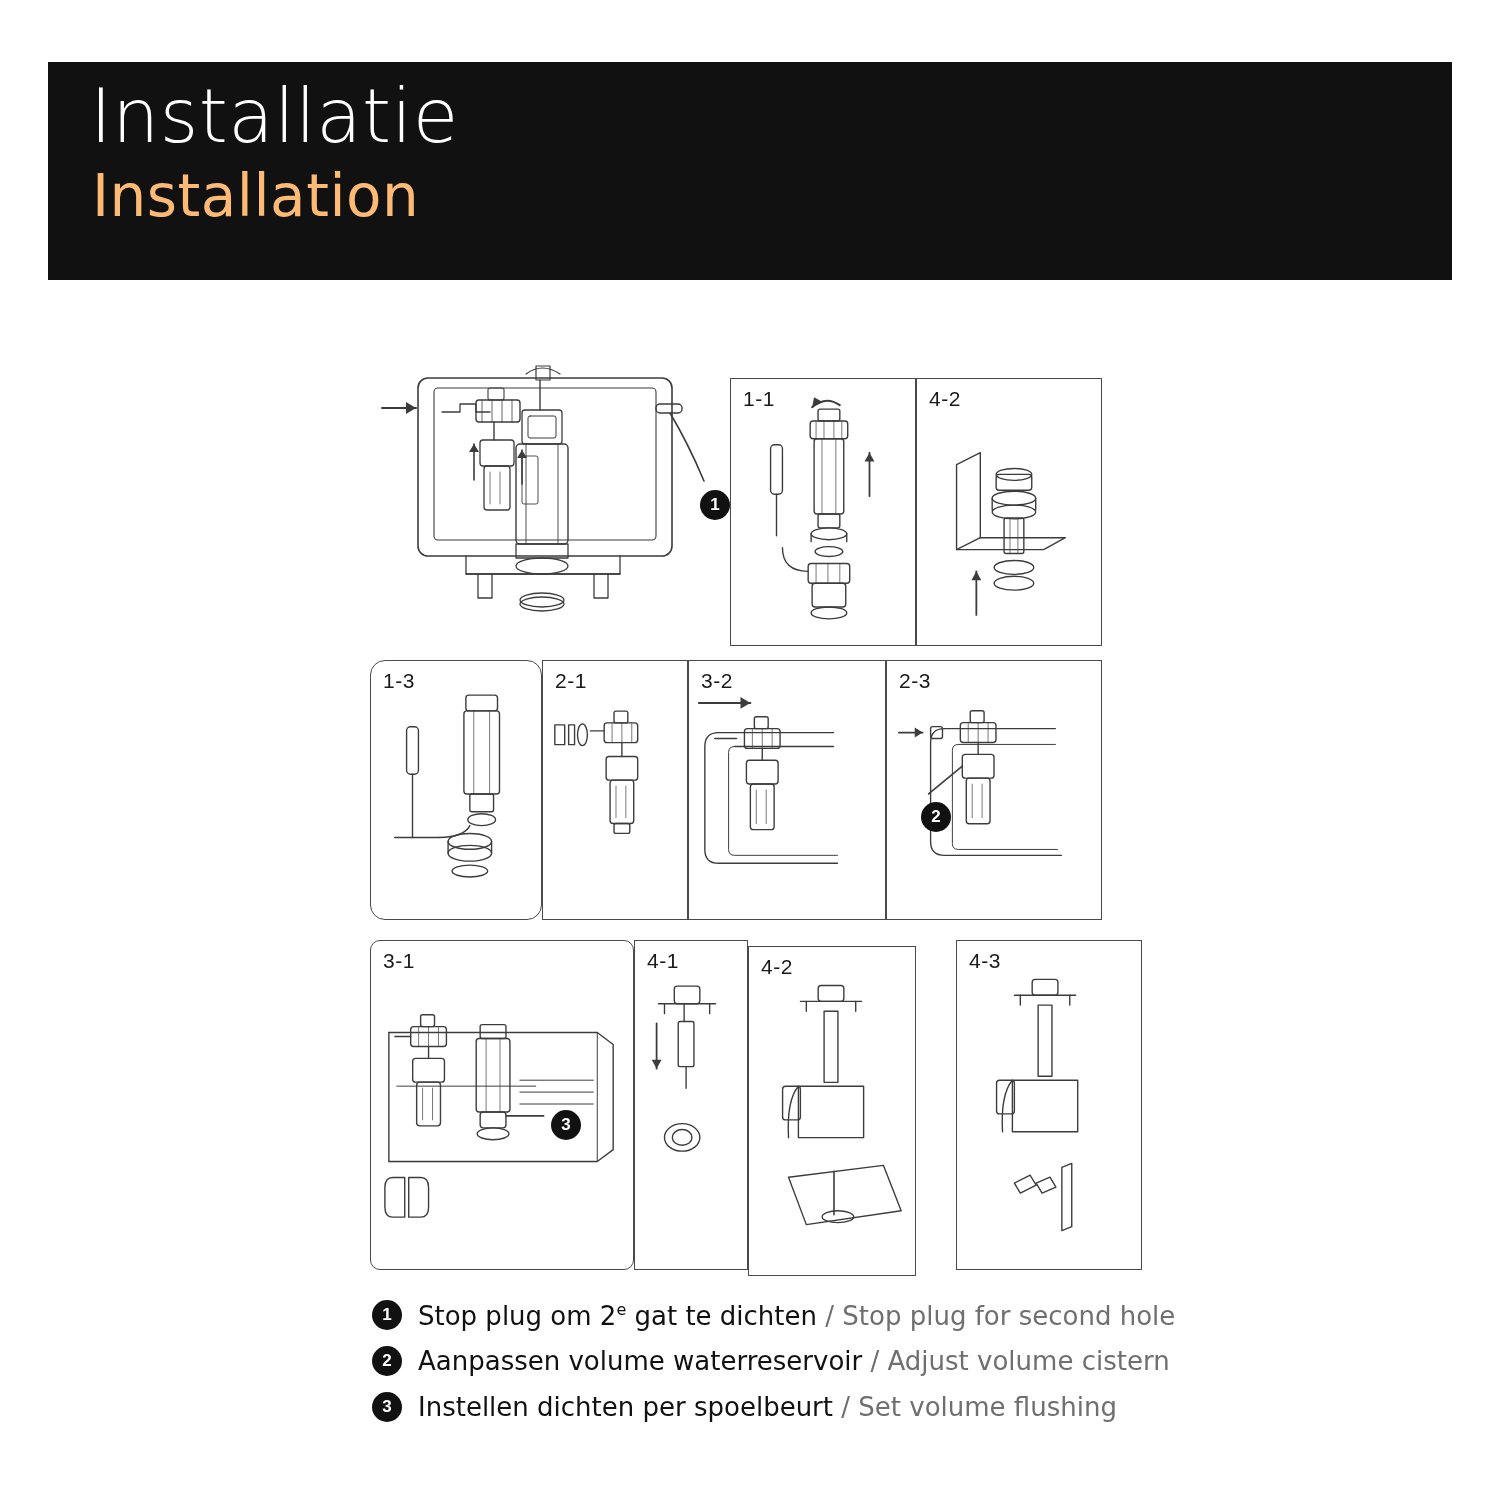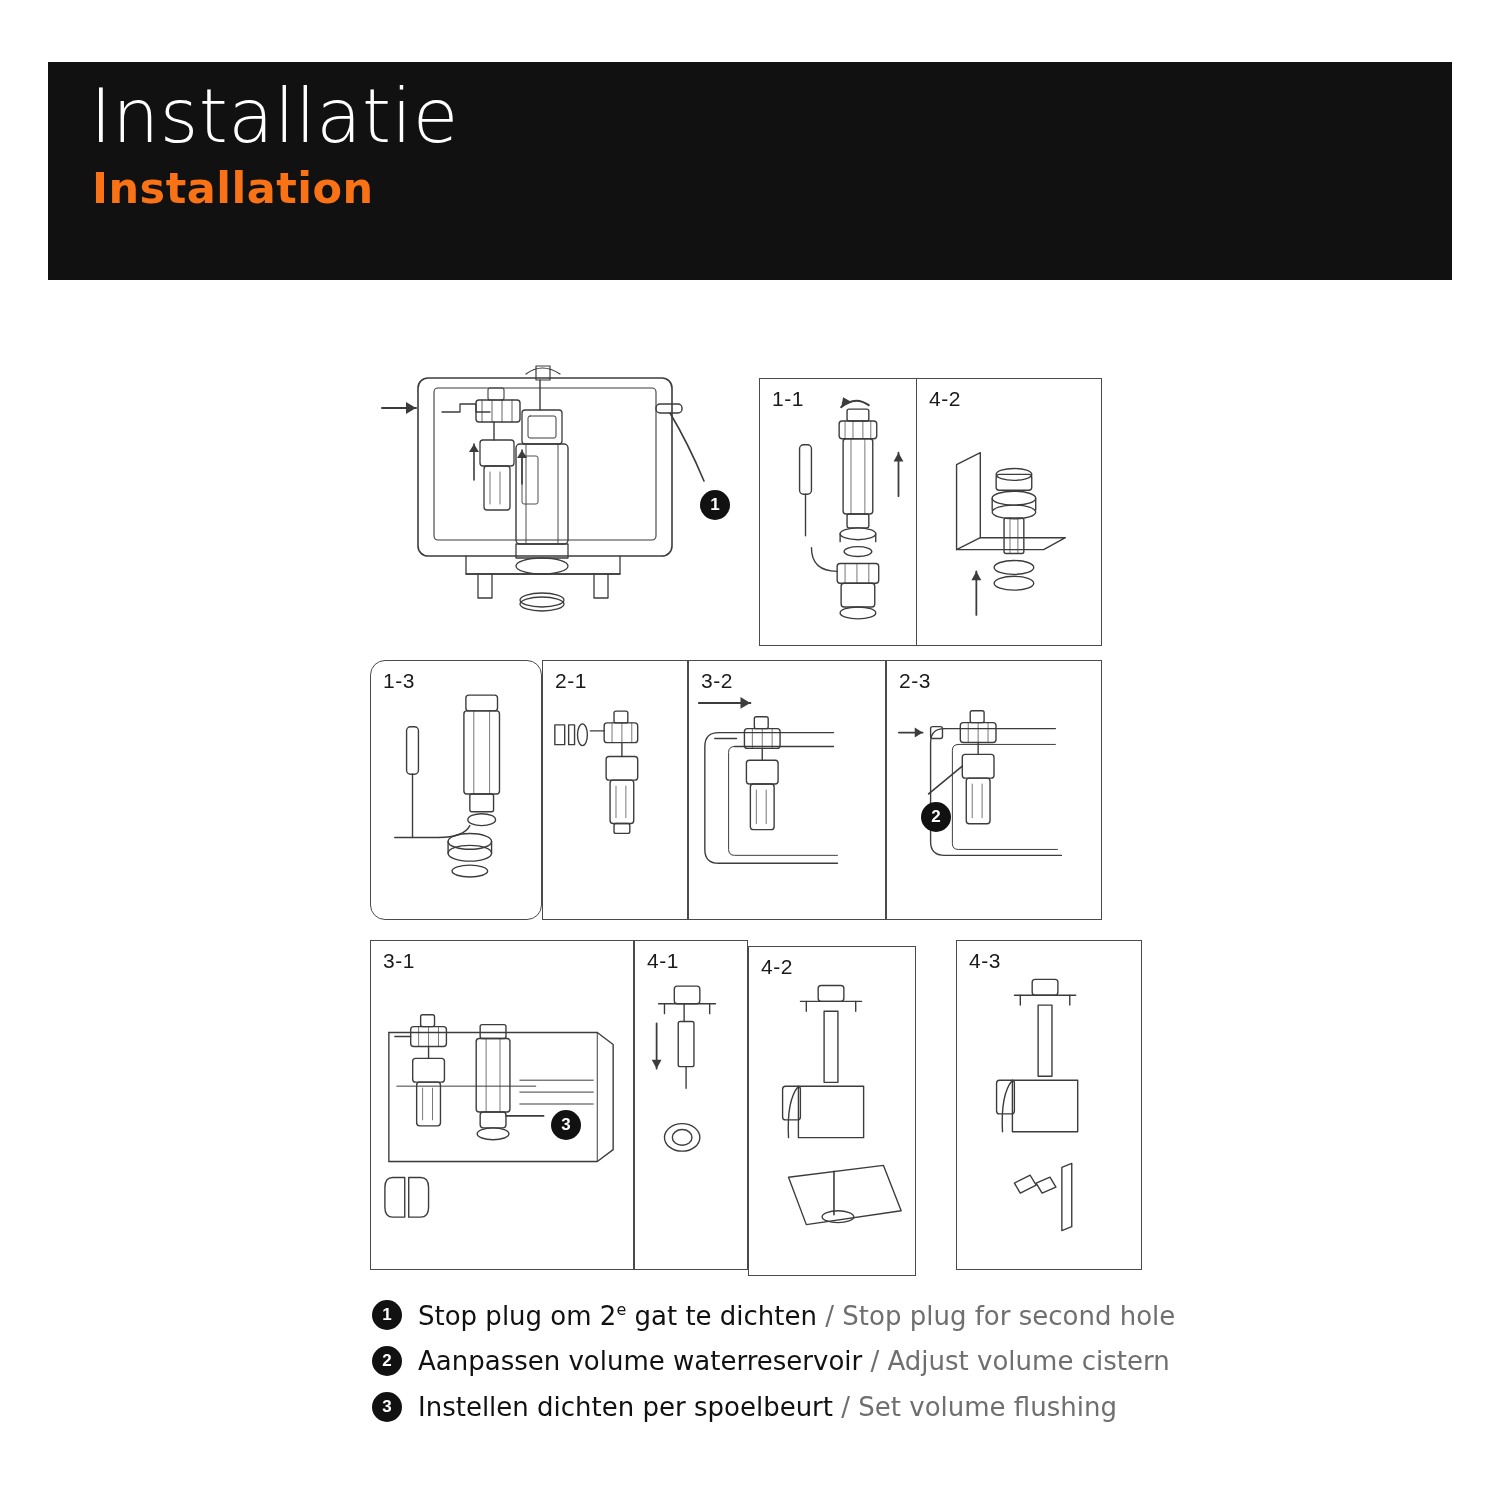--- a/index.html
+++ b/index.html
@@ -25,23 +25,23 @@
     color:#ffffff;
     font-size:74px;
     font-weight:300;
     letter-spacing:0.5px;
     line-height:1.05;
     font-family:"DejaVu Sans", sans-serif;
   }
   .header .subtitle{
     position:absolute;
     left:44px;top:104px;
-    color:#f97316;
-    font-size:43px;
-    font-weight:700;
+    color:#fdba74;
+    font-size:58px;
+    font-weight:400;
     letter-spacing:0.5px;
     line-height:1.05;
     font-family:"DejaVu Sans", sans-serif;
   }
 
   
   .panel{
     position:absolute;
     border:1.6px solid #4a4a4a;
     box-sizing:border-box;
@@ -164,21 +164,21 @@
       <path d="M12 48 h34" stroke-width="2"></path>
       <path d="M46 48 l-10 -6 v12 z" fill="#3c3c3c" stroke="none"></path>
 
       <rect x="286" y="44" width="26" height="9" rx="4" stroke-width="1.4"></rect>
       <path d="M300 53 q18 30 34 68" stroke-width="1.6"></path>
     </svg>
   </div>
 
   <div class="bullet" style="left:700px;top:490px;">1</div>
 
-  <div class="panel" style="left:730px;top:378px;width:186px;height:268px;margin-left:29px;">
+  <div class="panel" style="left:730px;top:378px;width:186px;height:268px;">
     <div class="plabel">1-1</div>
     <div class="artwork">
       <svg viewBox="0 0 186 268" xmlns="http://www.w3.org/2000/svg" fill="none" stroke="#3c3c3c" stroke-width="1.4" stroke-linecap="round" stroke-linejoin="round">
 
         <path d="M82 28 q14 -12 28 -2" stroke-width="2"></path>
         <path d="M82 28 l2 -10 l9 5 z" fill="#3c3c3c" stroke="none"></path>
 
         <rect x="88" y="30" width="22" height="12" rx="2"></rect>
         <rect x="80" y="42" width="38" height="18" rx="3"></rect>
         <path d="M86 42 v18 M94 42 v18 M104 42 v18 M112 42 v18" stroke-width="0.7"></path>
@@ -321,21 +321,21 @@
         <rect x="80" y="118" width="24" height="46" rx="3"></rect>
         <path d="M86 124 v34 M96 124 v34" stroke-width="0.7"></path>
 
         <path d="M76 106 L42 134" stroke-width="1.6"></path>
       </svg>
     </div>
   </div>
 
   <div class="bullet" style="left:921px;top:802px;">2</div>
 
-  <div class="panel" style="left:370px;top:940px;width:264px;height:330px;">
+  <div class="panel" style="left:370px;top:940px;width:264px;height:330px;border-radius:10px;">
     <div class="plabel">3-1</div>
     <div class="artwork">
       <svg viewBox="0 0 264 330" xmlns="http://www.w3.org/2000/svg" fill="none" stroke="#3c3c3c" stroke-width="1.4" stroke-linecap="round" stroke-linejoin="round">
 
         <path d="M18 92 h210"></path>
         <path d="M228 92 l16 12 v106 l-16 12 H18 V92"></path>
         <path d="M18 222 h210 V92" stroke-width="1"></path>
 
         <path d="M150 140 h74 M150 152 h74 M150 164 h74" stroke-width="1"></path>
         <path d="M26 146 h140" stroke-width="1"></path>

